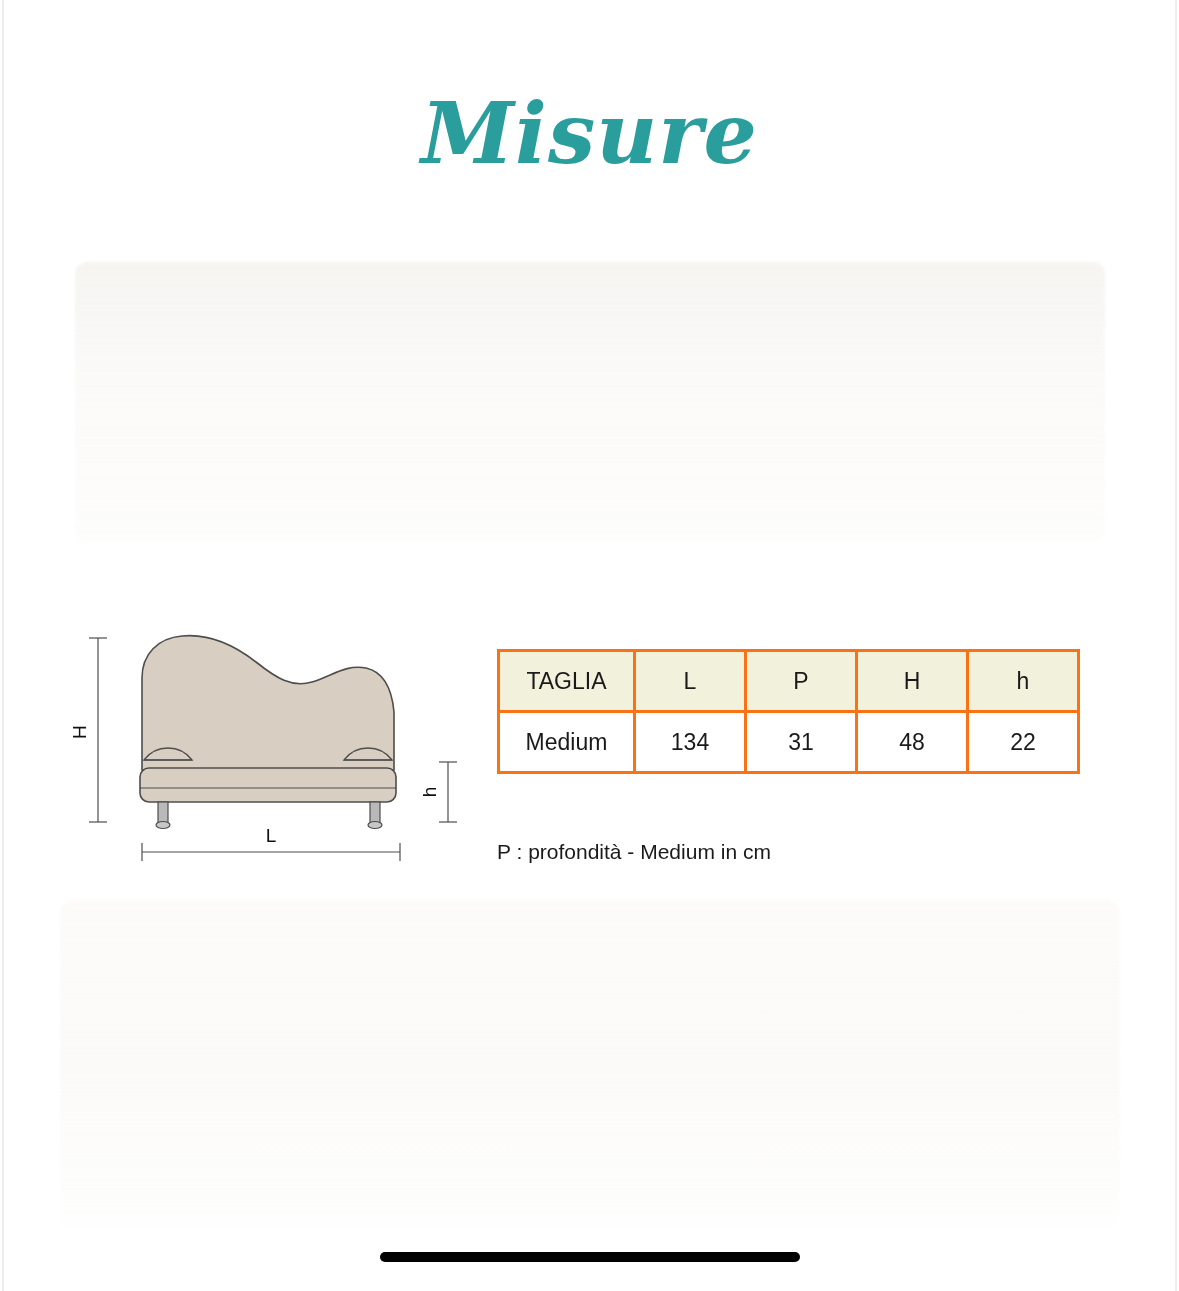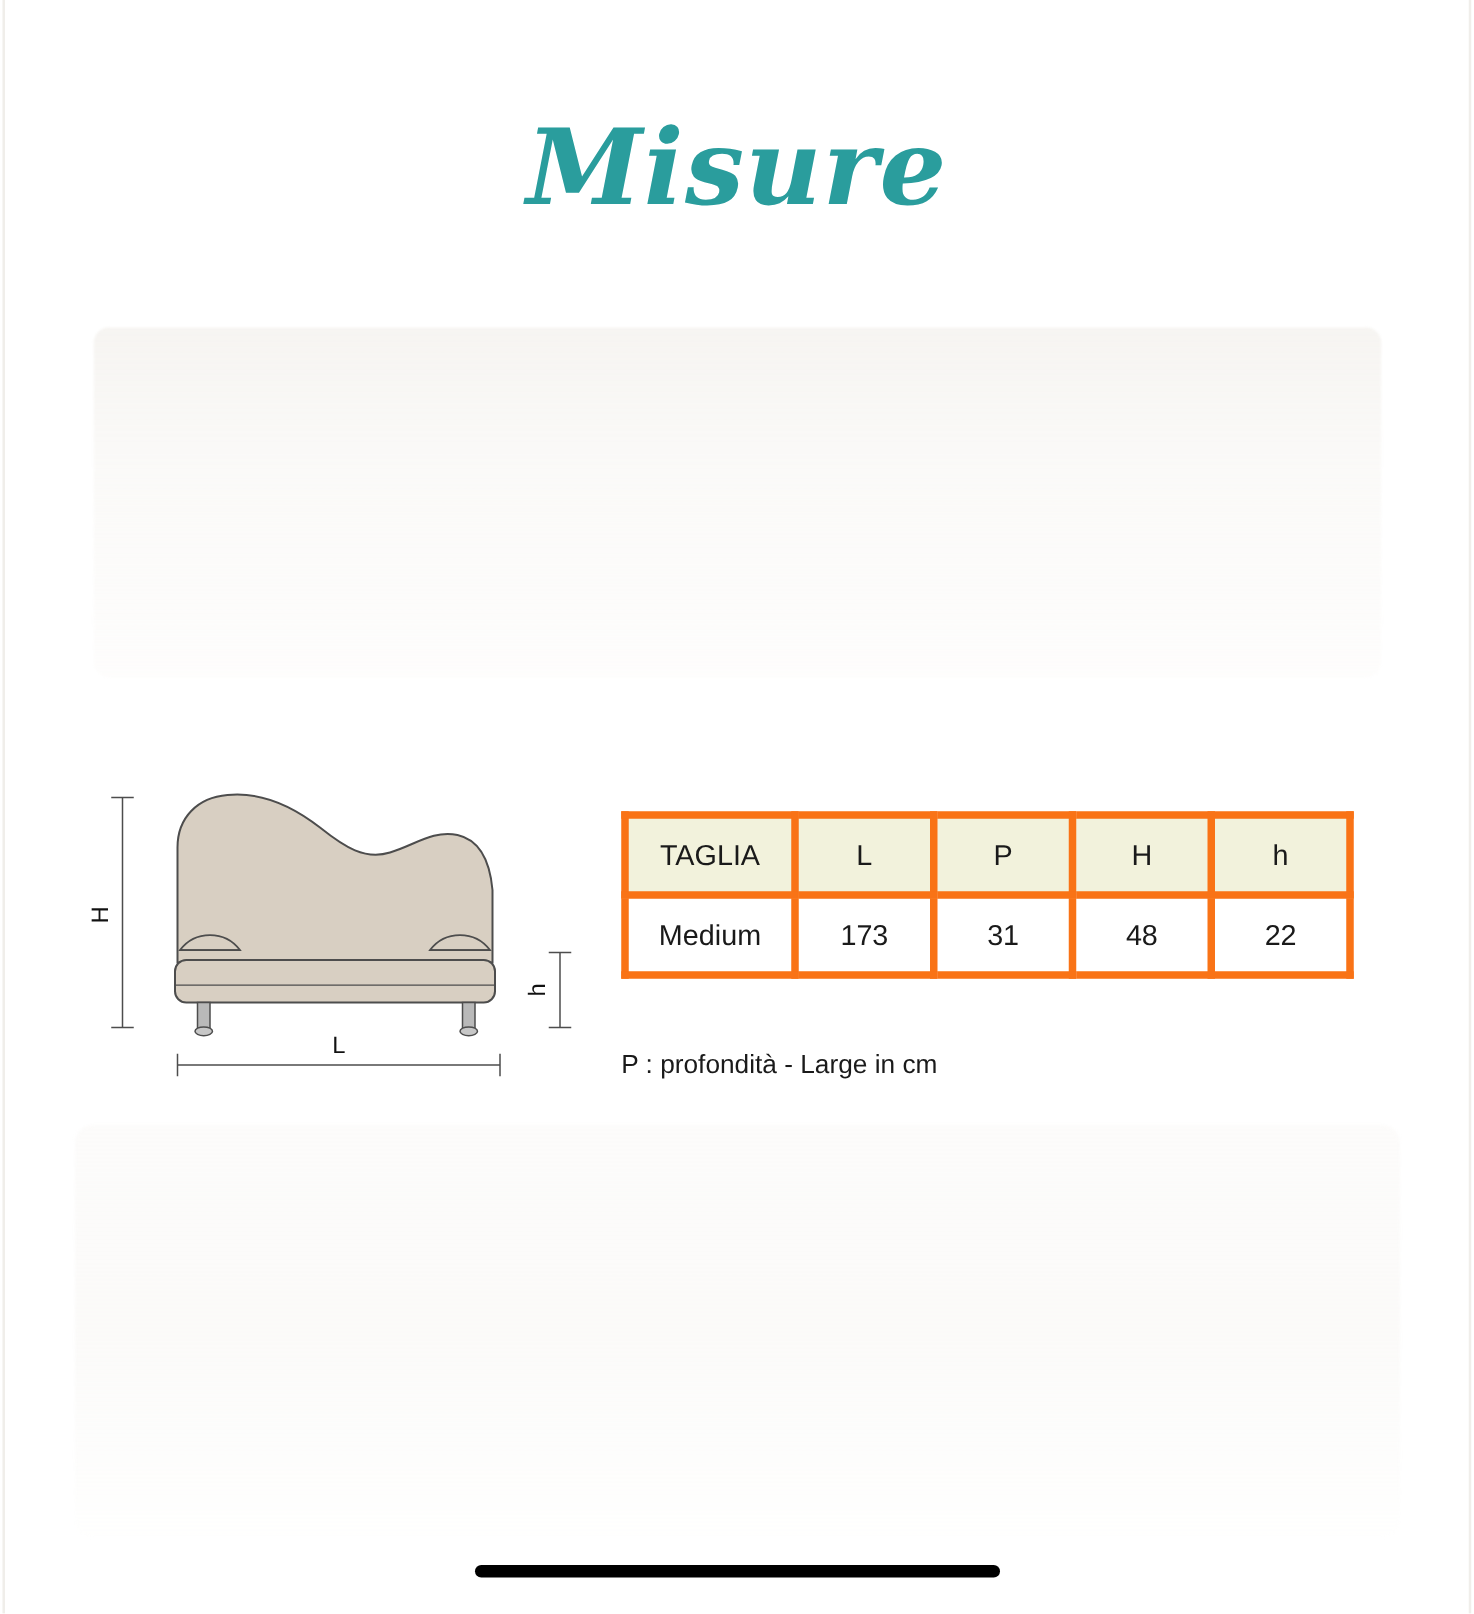--- a/index.html
+++ b/index.html
@@ -81,21 +81,21 @@
     left: 497px;
     top: 649px;
     width: 580px;
   }
   table.sizes {
     border-collapse: collapse;
     width: 580px;
     table-layout: fixed;
   }
   table.sizes th, table.sizes td {
-    border: 6px solid #f97316;
+    border: 3px solid #f97316;
     height: 56px;
     text-align: center;
     font-size: 23px;
     color: #1a1a1a;
     font-weight: normal;
     font-family: "Liberation Sans", sans-serif;
   }
   table.sizes thead th {
     background: #f2f2dc;
   }
@@ -203,26 +203,26 @@
           <th>TAGLIA</th>
           <th>L</th>
           <th>P</th>
           <th>H</th>
           <th>h</th>
         </tr>
       </thead>
       <tbody>
         <tr>
           <td>Medium</td>
-          <td>173</td>
+          <td>134</td>
           <td>31</td>
           <td>48</td>
           <td>22</td>
         </tr>
       </tbody>
     </table>
   </div>
 
-  <div class="table-note">P : profondità - Large in cm</div>
+  <div class="table-note">P : profondità - Medium in cm</div>
 
   <div class="bottom-bar"></div>
 
 </div>
 
 </body></html>

